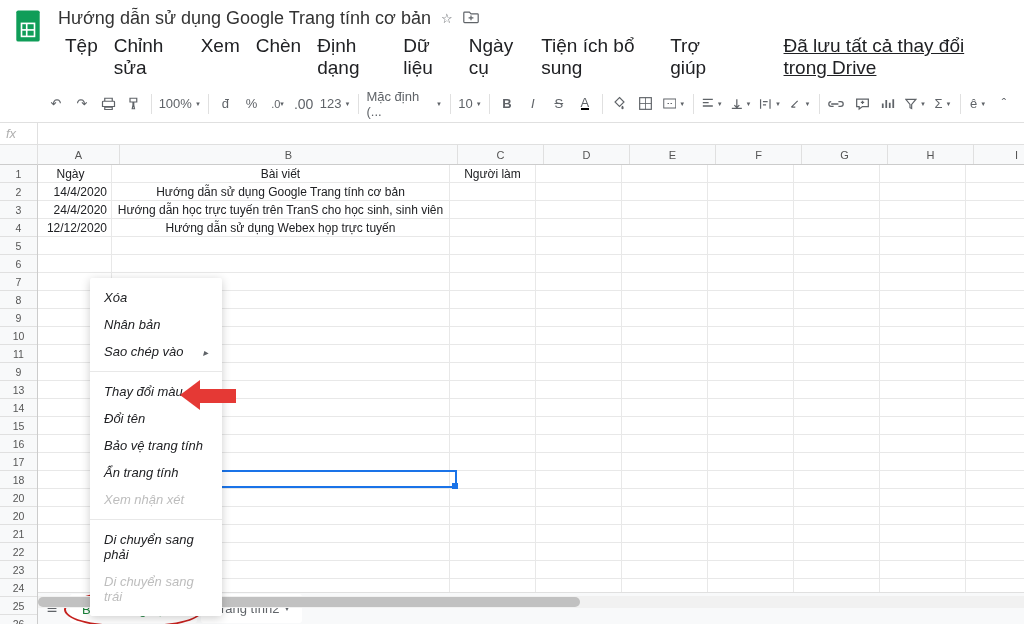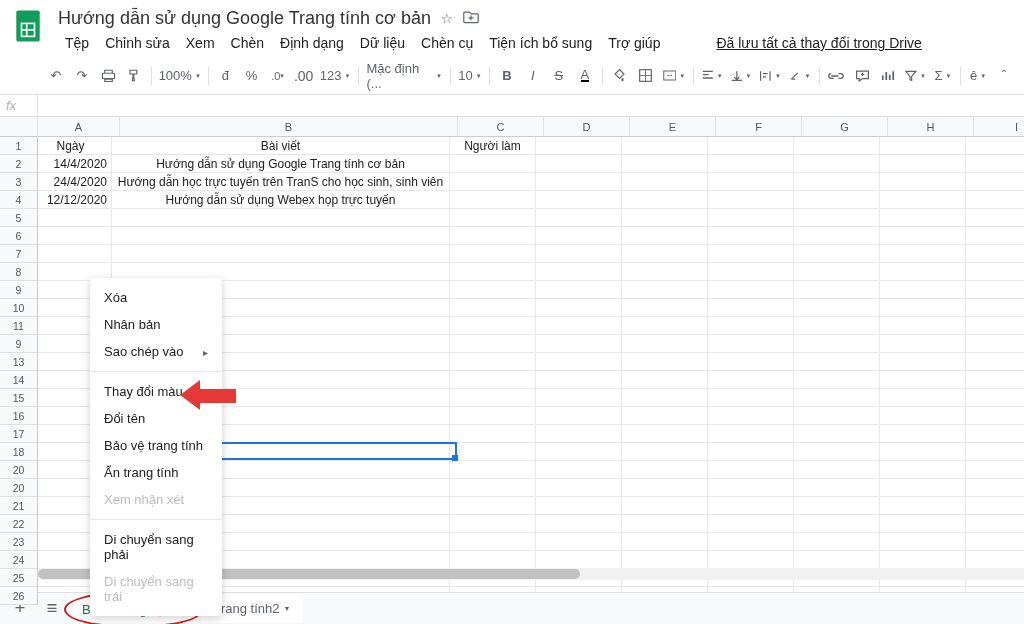--- a/index.html
+++ b/index.html
@@ -4,21 +4,21 @@
 <style>
 * { margin: 0; padding: 0; box-sizing: border-box; }
 body { font-family: Arial, sans-serif; font-size: 13px; color: #202124; overflow: hidden; width: 1024px; height: 624px; background: #fff; position: relative; }
 .header { display: flex; align-items: flex-start; padding: 6px 8px 0 8px; }
 .logo { width: 40px; height: 40px; display: flex; align-items: center; justify-content: center; margin-right: 4px; }
 .logo svg { width: 26px; height: 34px; }
 .title-area { flex: 1; }
 .title-row { display: flex; align-items: center; gap: 10px; padding: 2px 0 2px 6px; }
 .doc-title { font-size: 18px; color: #333; }
 .star, .folder { color: #5f6368; cursor: pointer; }
-.menu-bar { display: flex; gap: 2px; padding: 0 0 4px 6px; font-size: 14px; }
+.menu-bar { display: flex; gap: 2px; padding: 0 0 4px 6px; font-size: 19px; }
 .menu-bar span { padding: 4px 7px; cursor: pointer; color: #202124; border-radius: 3px; }
 .drive-status { color: #5f6368; text-decoration: underline; margin-left: 24px; }
 .toolbar { display: flex; align-items: center; gap: 2px; padding: 2px 8px 4px 44px; border-bottom: 1px solid #e0e0e0; height: 36px; }
 .tb-btn { min-width: 24px; height: 26px; display: flex; align-items: center; justify-content: center; color: #5f6368; cursor: pointer; border-radius: 2px; padding: 0 3px; font-size: 13px; }
 .tb-sep { width: 1px; height: 20px; background: #e0e0e0; margin: 0 3px; }
 .tb-dd::after { content: "▼"; font-size: 6px; margin-left: 3px; color: #5f6368; }
 .fx-bar { display: flex; align-items: center; border-bottom: 1px solid #e0e0e0; height: 22px; padding-left: 6px; color: #b0b0b0; font-style: italic; font-size: 13px; }
 .fx-bar .fx-label { width: 32px; border-right: 1px solid #e0e0e0; height: 100%; display: flex; align-items: center; }
 .grid-area { position: relative; overflow: hidden; height: 495px; }
 .corner { position: absolute; left: 0; top: 0; width: 38px; height: 20px; background: #f8f9fa; border-right: 1px solid #e0e0e0; border-bottom: 1px solid #ccc; z-index: 3; }
@@ -28,21 +28,21 @@
 .row-h { height: 18px; border-bottom: 1px solid #e0e0e0; text-align: center; font-size: 10.5px; color: #555; line-height: 18px; }
 .cells { position: absolute; left: 30px; top: 20px; right: 0; }
 .row { display: flex; height: 18px; }
 .cell { border-right: 1px solid #e8e8e8; border-bottom: 1px solid #e8e8e8; font-size: 12px; padding: 0 4px; line-height: 18px; overflow: hidden; white-space: nowrap; flex-shrink: 0; }
 .cell.c-a { text-align: right; }
 .cell.header-cell { text-align: center; }
 .cell.c-b { text-align: center; }
 .active-cell { position: absolute; border: 2px solid #1a73e8; pointer-events: none; z-index: 3; }
 .active-handle { position: absolute; width: 6px; height: 6px; background: #1a73e8; right: -3px; bottom: -3px; }
 .ctx-menu { position: absolute; left: 90px; top: 278px; width: 132px; background: #fff; box-shadow: 0 2px 10px rgba(0,0,0,0.2); border-radius: 2px; padding: 6px 0; z-index: 10; font-size: 13px; }
-.ctx-item { padding: 6px 14px; cursor: pointer; display: flex; justify-content: space-between; align-items: center; color: #202124; }
+.ctx-item { padding: 6px 14px; cursor: pointer; display: flex; justify-content: space-between; align-items: center; color: #202124; font-style: italic; }
 .ctx-item.disabled { color: #bdbdbd; }
 .ctx-item .sub::after { content: "▸"; font-size: 10px; color: #5f6368; }
 .ctx-sep { height: 1px; background: #e8e8e8; margin: 6px 0; }
 .arrow { position: absolute; left: 180px; top: 380px; z-index: 11; }
 .arrow-shape { position: relative; width: 56px; height: 30px; }
 .arrow-body { position: absolute; left: 18px; top: 9px; width: 38px; height: 14px; background: #e53935; }
 .arrow-head { position: absolute; left: 0; top: 0; width: 0; height: 0; border-top: 15px solid transparent; border-bottom: 15px solid transparent; border-right: 20px solid #e53935; }
 .sheet-tabs { position: absolute; bottom: 0; left: 0; right: 0; height: 32px; border-top: 1px solid #e0e0e0; background: #f8f9fa; display: flex; align-items: center; padding: 0 6px; gap: 4px; }
 .st-btn { width: 28px; height: 28px; display: flex; align-items: center; justify-content: center; color: #5f6368; cursor: pointer; font-size: 18px; }
 .tab { padding: 6px 12px; background: #fff; border-radius: 3px; font-size: 13px; color: #5f6368; cursor: pointer; display: flex; align-items: center; gap: 4px; position: relative; }
@@ -76,21 +76,21 @@
             <path d="M7 9h6M10 6v6" stroke="#5f6368" stroke-width="1.5" fill="none"></path>
           </svg></span>
     </div>
     <div class="menu-bar">
       <span>Tệp</span>
       <span>Chỉnh sửa</span>
       <span>Xem</span>
       <span>Chèn</span>
       <span>Định dạng</span>
       <span>Dữ liệu</span>
-      <span>Chèn cụ</span>
+      <span>Ngày cụ</span>
       <span>Tiện ích bổ sung</span>
       <span>Trợ giúp</span>
       <span style="width:8px"></span>
       <span class="drive-status">Đã lưu tất cả thay đổi trong Drive</span>
     </div>
   </div>
 </div>
 
 <div class="toolbar">
   <div class="tb-btn">↶</div>

